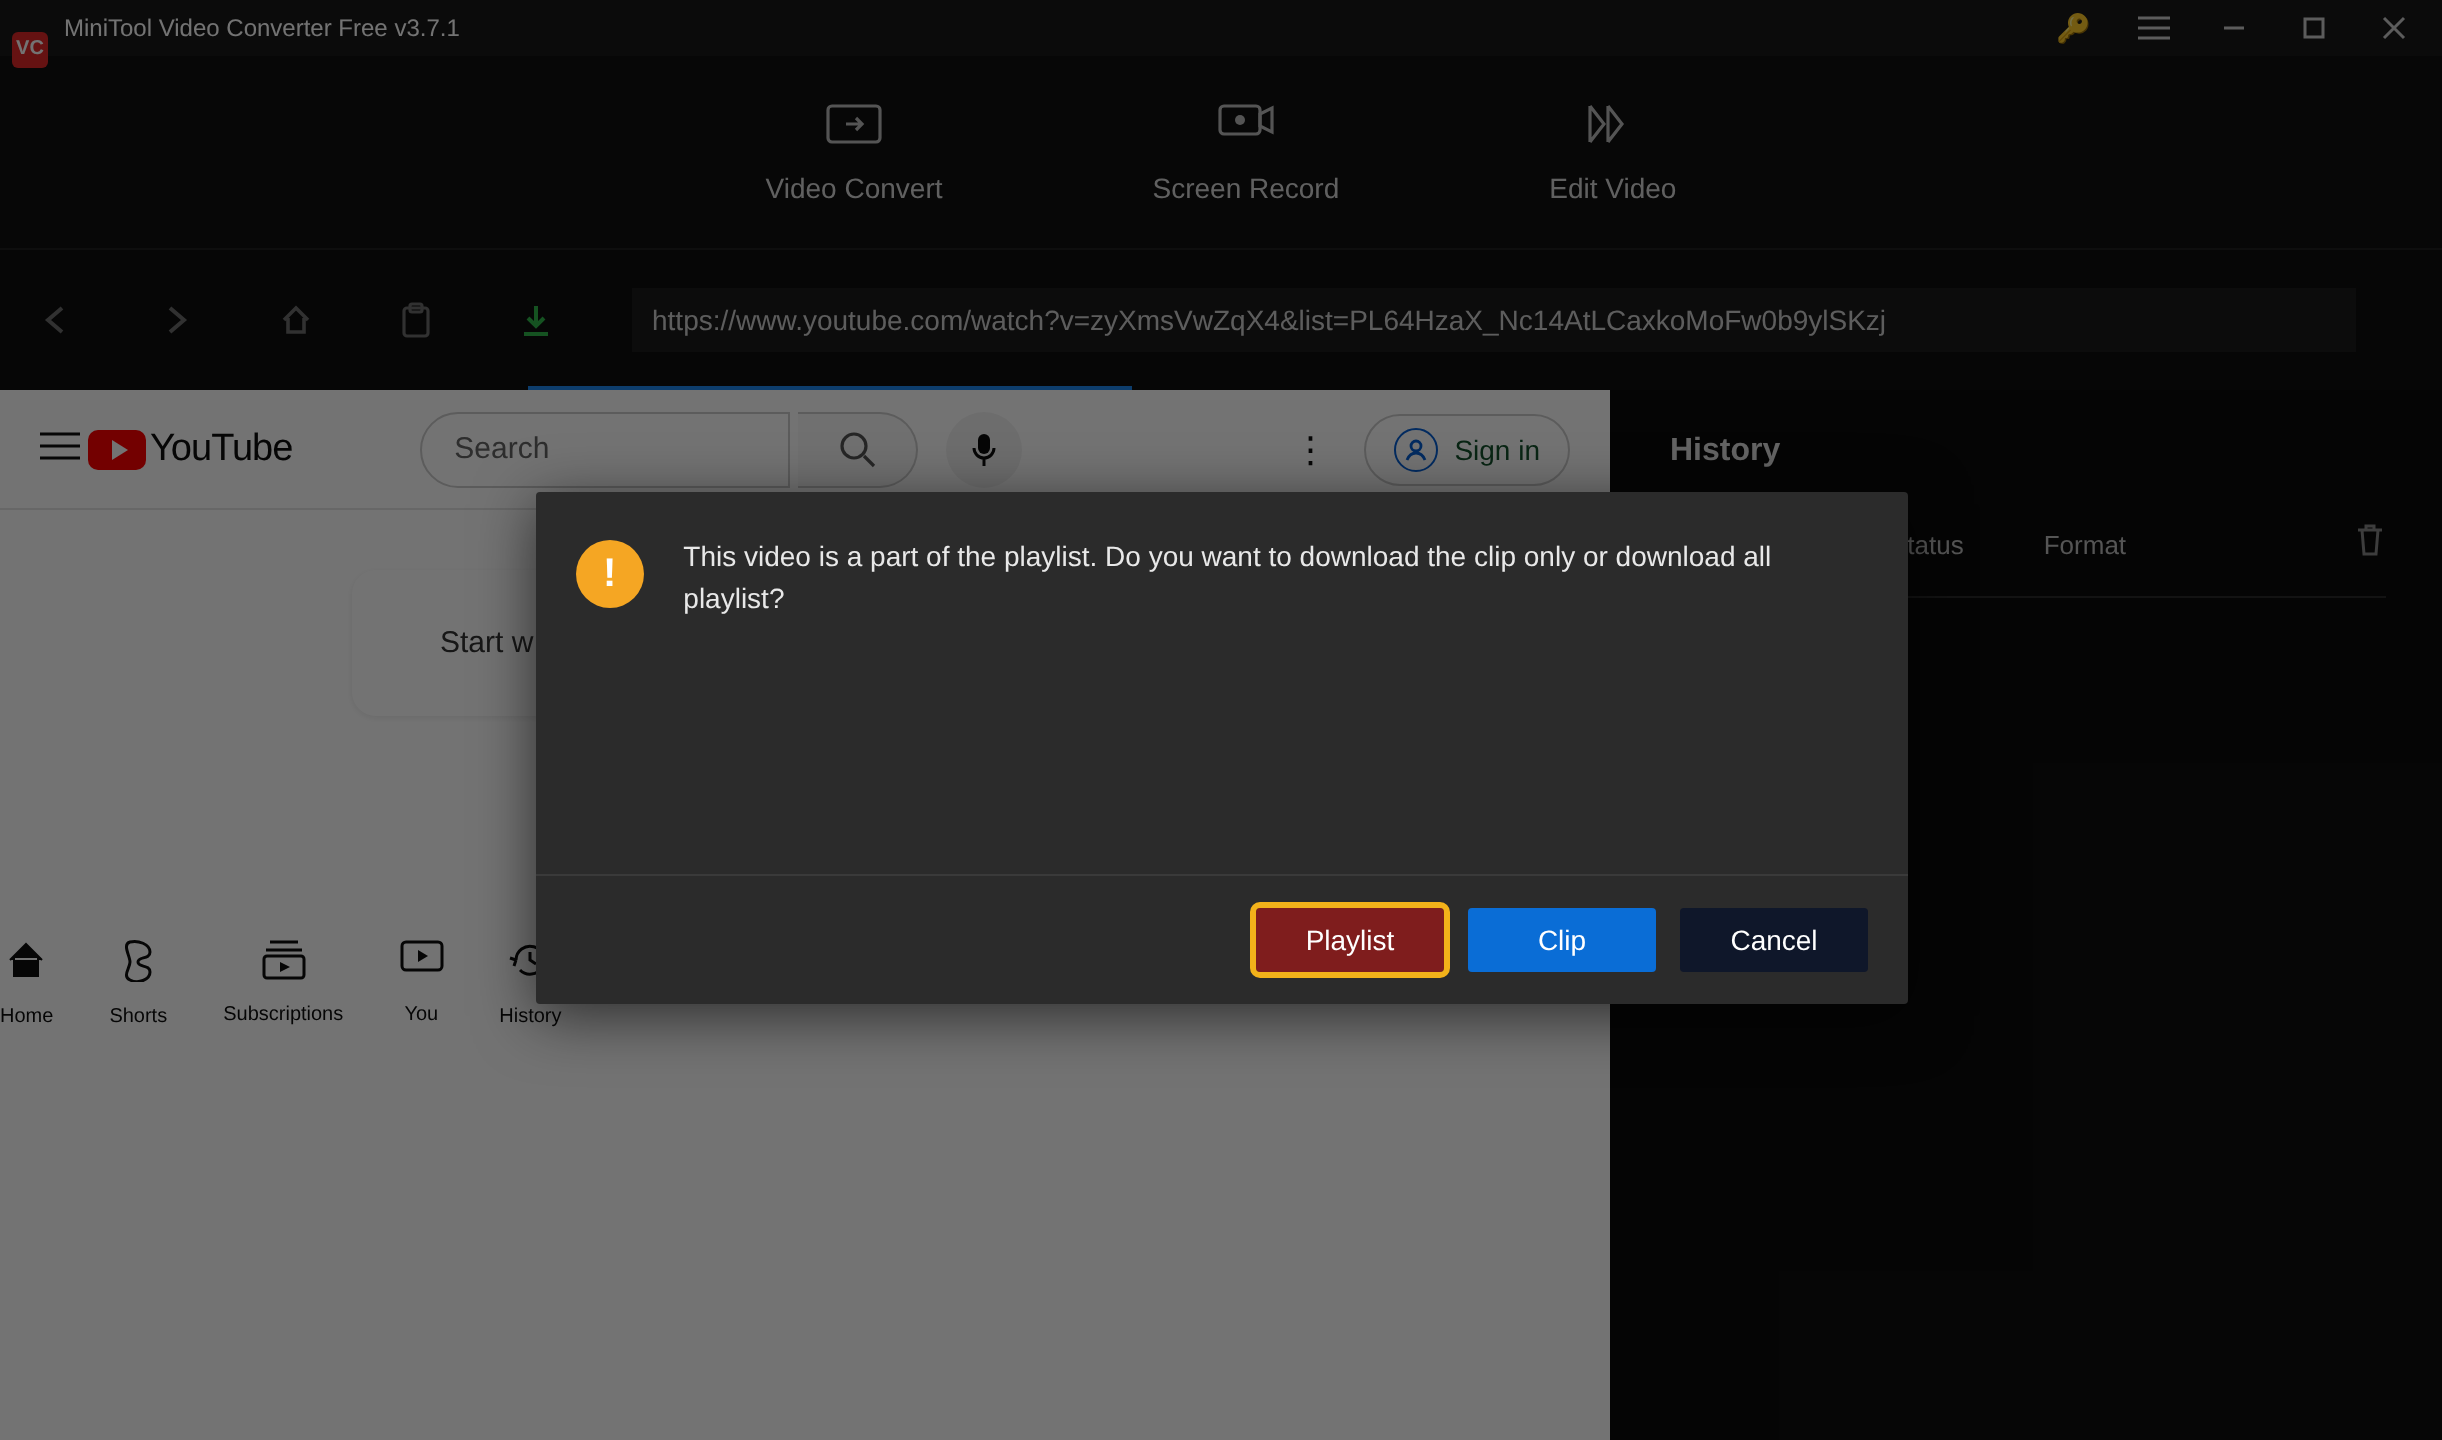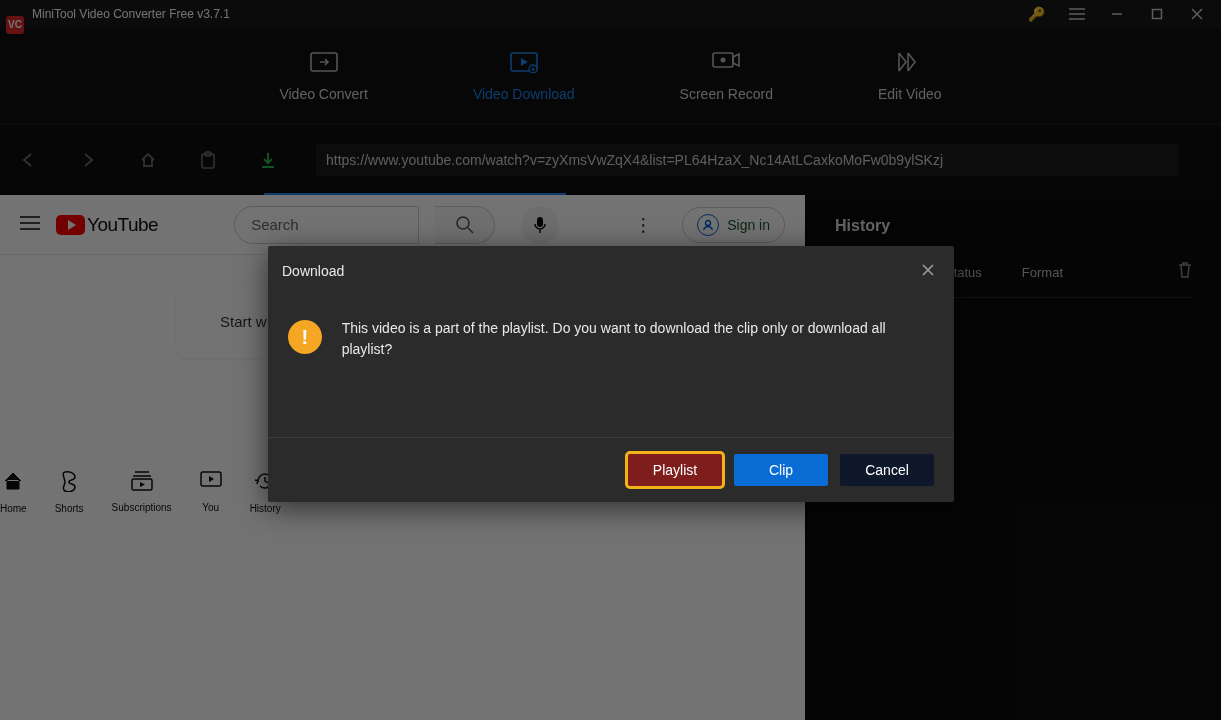--- a/index.html
+++ b/index.html
@@ -115,21 +115,21 @@
     gap: 40px;
   }
   .history-hdr .col-status { margin-left: 110px;}
   .history-hdr .trash { margin-left: auto; color:#888; font-size:16px;}
   .history-divider { height:1px; background:#2a2a2a; margin-top:14px;}
   
   .yt-topbar {
     height: 60px;
     display:flex; align-items:center;
     padding: 16px 20px;
-    gap: 16px;
+    gap: 4px;
     border-bottom:1px solid #e5e5e5;
     color:#0f0f0f;
   }
   .yt-burger { font-size:18px; }
   .yt-logo { display:flex;align-items:center;gap:2px; font-weight:500; font-size:19px; letter-spacing:-0.5px;}
   .yt-logo .yt-play { width:29px;height:20px;background:#ff0000;border-radius:5px;display:flex;align-items:center;justify-content:center;}
   .yt-logo .yt-play::after{content:"";border-left:8px solid #fff;border-top:5px solid transparent;border-bottom:5px solid transparent;margin-left:2px;}
   .yt-search {
     margin-left:60px;
     width:185px;
@@ -250,31 +250,20 @@
 <div class="tabstrip">
   <div class="tab">
     <div class="tab-icon">
       <svg width="30" height="22">
           <rect x="2" y="2" width="26" height="18" rx="2" fill="none" stroke="#bbb" stroke-width="1.6"></rect>
           <path d="M11 11h8m-3 -3l3 3-3 3" fill="none" stroke="#bbb" stroke-width="1.6"></path>
         </svg>
     </div>
     <span>Video Convert</span>
   </div>
-  <div class="tab active">
-    <div class="tab-icon">
-      <svg width="30" height="22">
-          <rect x="2" y="2" width="26" height="18" rx="2" fill="none" stroke="#1d88f0" stroke-width="1.6"></rect>
-          <polygon points="12,7 12,15 19,11" fill="#1d88f0"></polygon>
-          <circle cx="24" cy="18" r="4" fill="#111" stroke="#1d88f0" stroke-width="1.4"></circle>
-          <path d="M24 16v3m-1.5-1.2l1.5 1.5 1.5-1.5" stroke="#1d88f0" stroke-width="1.2" fill="none"></path>
-        </svg>
-    </div>
-    <span>Video Download</span>
-  </div>
   <div class="tab">
     <div class="tab-icon">
       <svg width="30" height="22">
           <rect x="2" y="2" width="20" height="14" rx="2" fill="none" stroke="#bbb" stroke-width="1.6"></rect>
           <circle cx="12" cy="9" r="2.5" fill="#bbb"></circle>
           <path d="M22 6l6-3v12l-6-3z" fill="none" stroke="#bbb" stroke-width="1.6"></path>
         </svg>
     </div>
     <span>Screen Record</span>
   </div>
@@ -423,28 +412,20 @@
           </svg>
       </span>
     </div>
     <div class="history-divider"></div>
   </div>
 </div>
 
 <div class="overlay"></div>
 
 <div class="modal">
-  <div class="modal-title">
-    <span>Download</span>
-    <span class="close-x">
-      <svg width="12" height="12">
-          <path d="M1 1l10 10M11 1L1 11" stroke="#9c9c9c" stroke-width="1.6"></path>
-        </svg>
-    </span>
-  </div>
   <div class="modal-body">
     <div class="modal-icon">!</div>
     <div class="modal-text">This video is a part of the playlist. Do you want to download the clip only or download all playlist?</div>
   </div>
   <div class="modal-footer">
     <button class="btn btn-playlist">Playlist</button>
     <button class="btn btn-clip">Clip</button>
     <button class="btn btn-cancel">Cancel</button>
   </div>
 </div>

